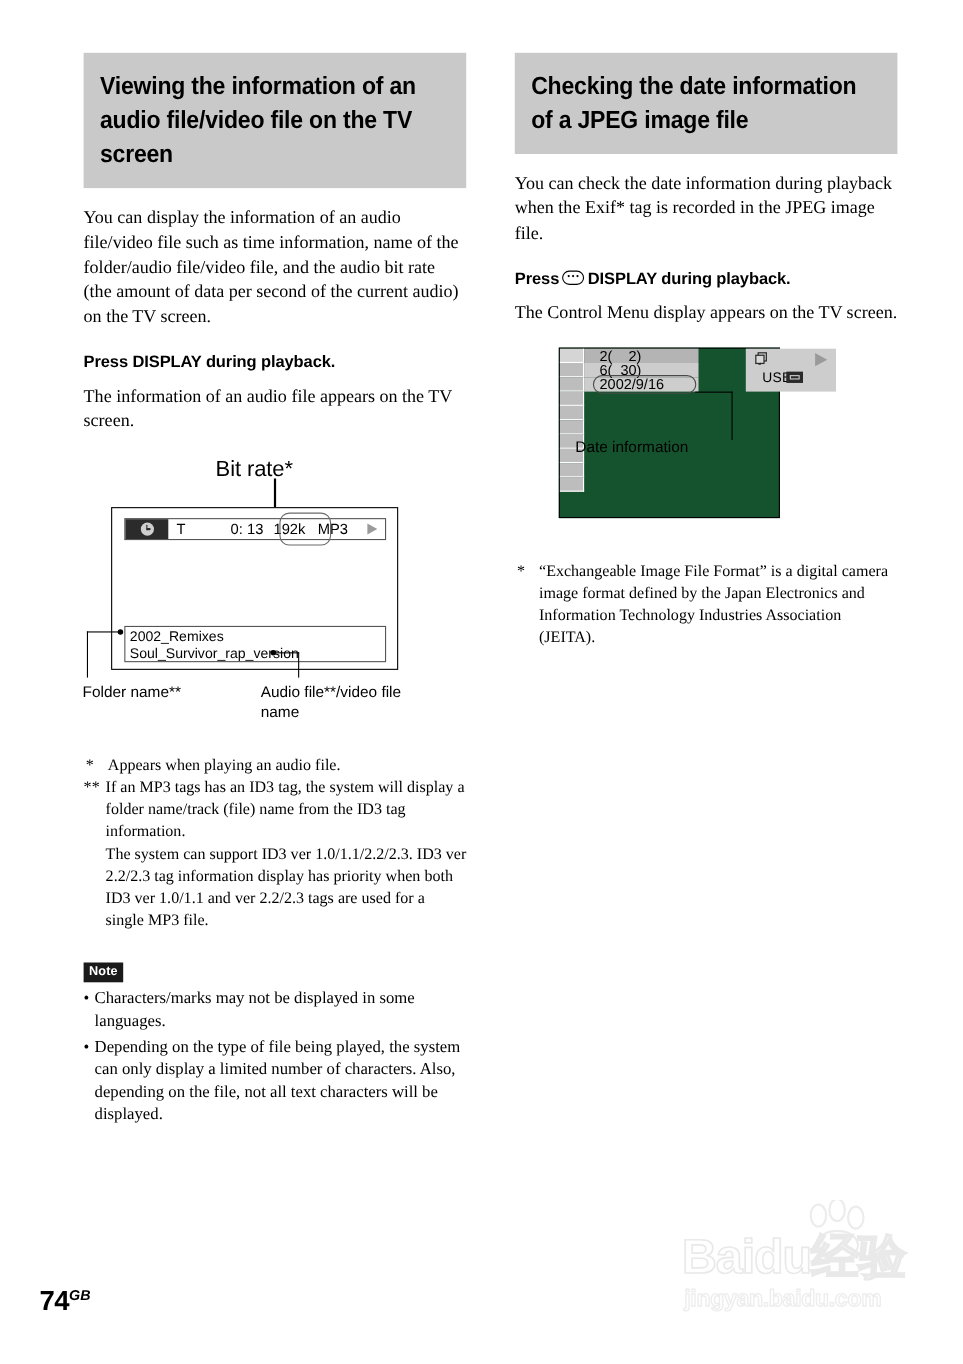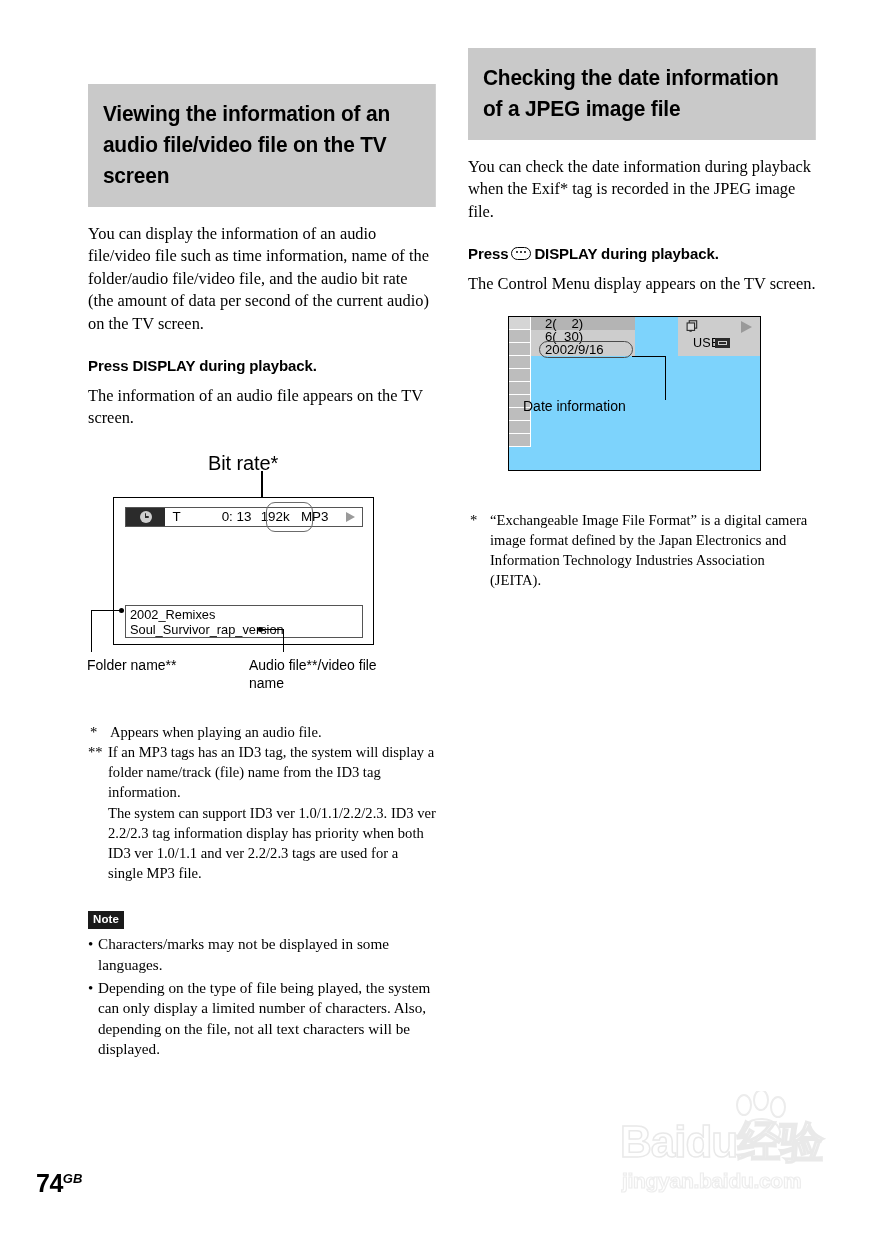--- a/index.html
+++ b/index.html
@@ -19,21 +19,21 @@
   
   .page {
     position: absolute;
     inset: 0;
   }
   .col {
     position: absolute;
     top: 48px;
     width: 348px;
   }
-  .col-left  { left: 88px; margin-top: 36px; }
+  .col-left  { left: 76px; }
   .col-right { left: 468px; }
 
   
   .section-head {
     background: #c9c9c9;
     font-family: "Liberation Sans", sans-serif;
     font-weight: bold;
     font-size: 22.5px;
     line-height: 31px;
     letter-spacing: -0.2px;
@@ -270,24 +270,24 @@
   
   .fig-right {
     position: relative;
     margin-top: 20px;
     height: 170px;
   }
   .cm-box {
     position: absolute;
     left: 40px;
     top: 0;
-    width: 253px;
+    width: 201px;
     height: 155px;
     border: 1.6px solid #000;
-    background: #7dd3fc;
+    background: #14532d;
     box-sizing: border-box;
   }
   .cm-strip {
     position: absolute;
     left: 0px;
     top: 0px;
     width: 22px;
   }
   .cm-strip span {
     display: block;

